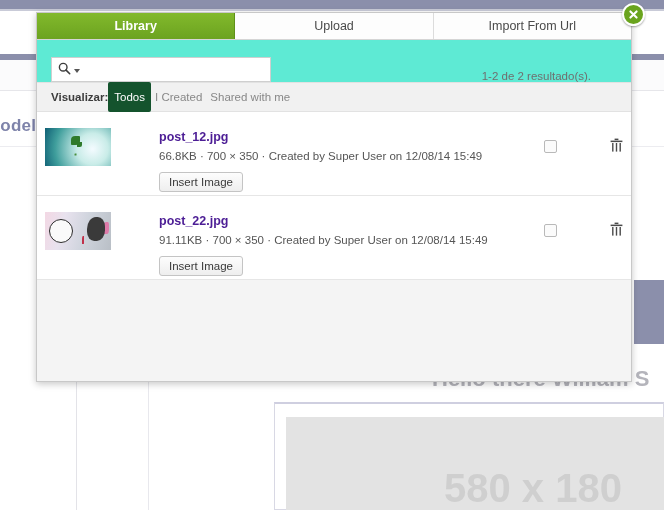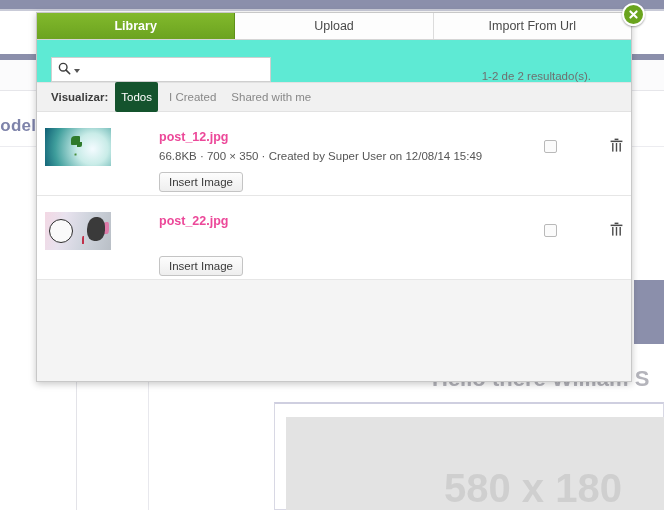--- a/index.html
+++ b/index.html
@@ -146,21 +146,21 @@
   }
   #result-count {
     margin-left: auto; font-size: 11.5px; color: #6f6f6f;
     padding-right: 26px;
   }
 
   
   #filter-row {
     height: 29px; background: #f1f1f1;
     border-bottom: 1px solid #e2e2e2;
-    display: flex; align-items: center; padding: 0 14px; gap: 7px;
+    display: flex; align-items: center; padding: 0 14px; 
   }
   #filter-label { font-size: 11.5px; font-weight: bold; color: #3c3c3c; }
   .filter-opt {
     font-size: 11.5px; color: #888; cursor: pointer; padding: 1px 4px;
   }
   .filter-opt.active {
     background: #14532d; color: #ffffff; border-radius: 2px; padding: 9px 6px;
   }
 
   
@@ -207,21 +207,21 @@
     background: #fafafa; border: 1px solid #2c2c2c;
   }
   .thumb-b::after {
     content: ""; position: absolute; right: 6px; top: 5px;
     width: 18px; height: 24px; border-radius: 50% 40% 45% 40%;
     background: #3a3a3a;
     box-shadow: -13px 11px 0 -8px #c0304a, 10px -1px 0 -6px #dd7aa8;
   }
   .row-name {
     position: absolute; left: 122px; top: 18px;
-    font-size: 12.5px; font-weight: bold; color: #ec4899;
+    font-size: 12.5px; font-weight: bold; color: #4c1d95;
   }
   .row-meta {
     position: absolute; left: 122px; top: 38px;
     font-size: 11.5px; color: #555;
   }
   .row-insert {
     position: absolute; left: 122px; top: 60px;
     font-size: 11.5px; color: #3a3a3a;
     background: linear-gradient(to bottom, #fdfdfd 0%, #eeeeee 100%);
     border: 1px solid #c4c4c4; border-radius: 3px;
@@ -308,20 +308,21 @@
         <rect x="2.1" y="5" width="1.4" height="8.6" fill="#4a4a4a"></rect>
         <rect x="5.8" y="5" width="1.4" height="8.6" fill="#4a4a4a"></rect>
         <rect x="9.5" y="5" width="1.4" height="8.6" fill="#4a4a4a"></rect>
       </svg>
     </div>
   </div>
 
   <div class="row">
     <div class="row-thumb thumb-b"></div>
     <div class="row-name">post_22.jpg</div>
+    <div class="row-meta">91.11KB · 700 × 350 · Created by Super User on 12/08/14 15:49</div>
     <button class="row-insert">Insert Image</button>
     <div class="row-check"></div>
     <div class="row-trash">
       <svg width="13" height="15" viewBox="0 0 13 15" aria-hidden="true">
         <rect x="0.6" y="2.6" width="11.8" height="1.5" fill="#4a4a4a"></rect>
         <rect x="4.6" y="0.6" width="3.8" height="1.5" fill="#4a4a4a"></rect>
         <rect x="2.1" y="5" width="1.4" height="8.6" fill="#4a4a4a"></rect>
         <rect x="5.8" y="5" width="1.4" height="8.6" fill="#4a4a4a"></rect>
         <rect x="9.5" y="5" width="1.4" height="8.6" fill="#4a4a4a"></rect>
       </svg>

